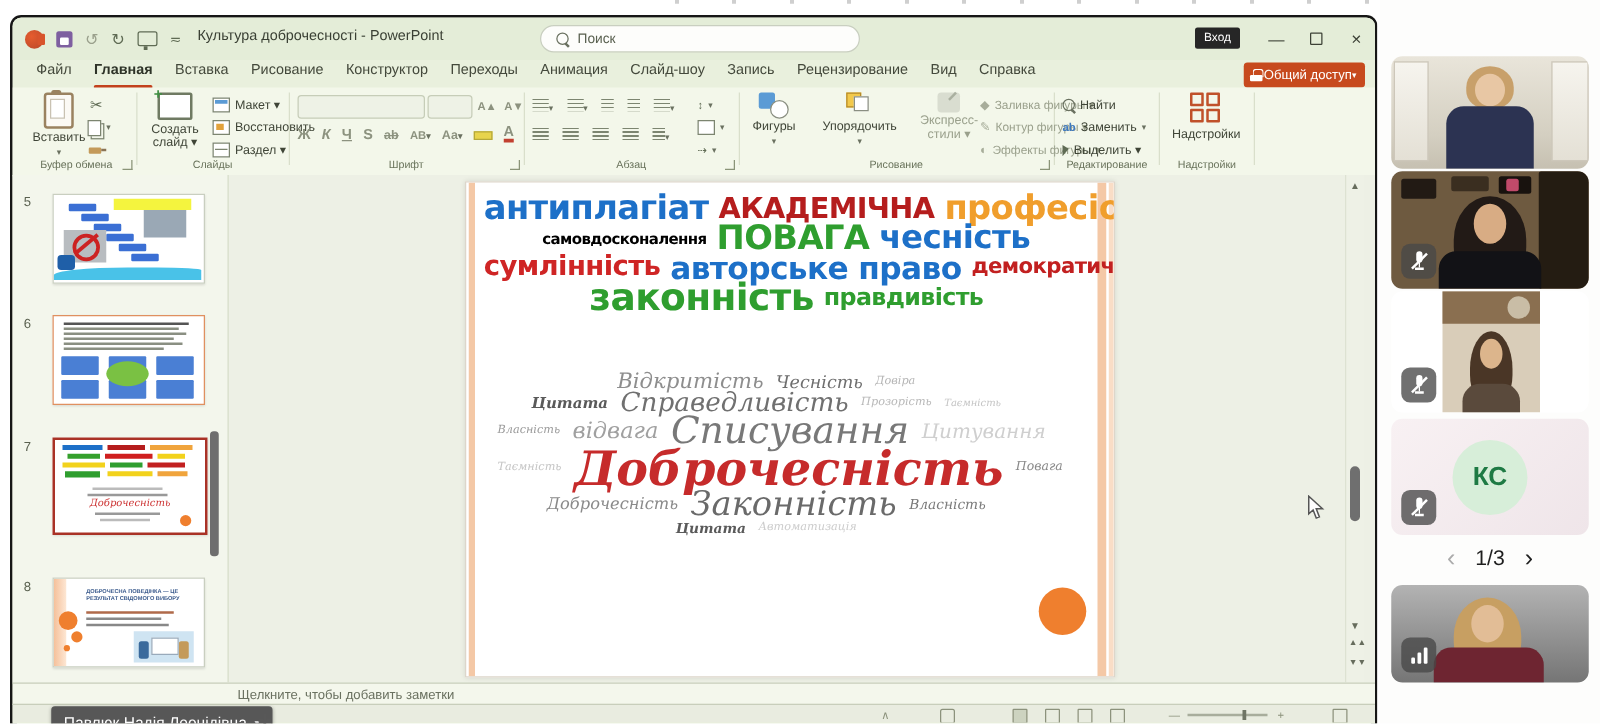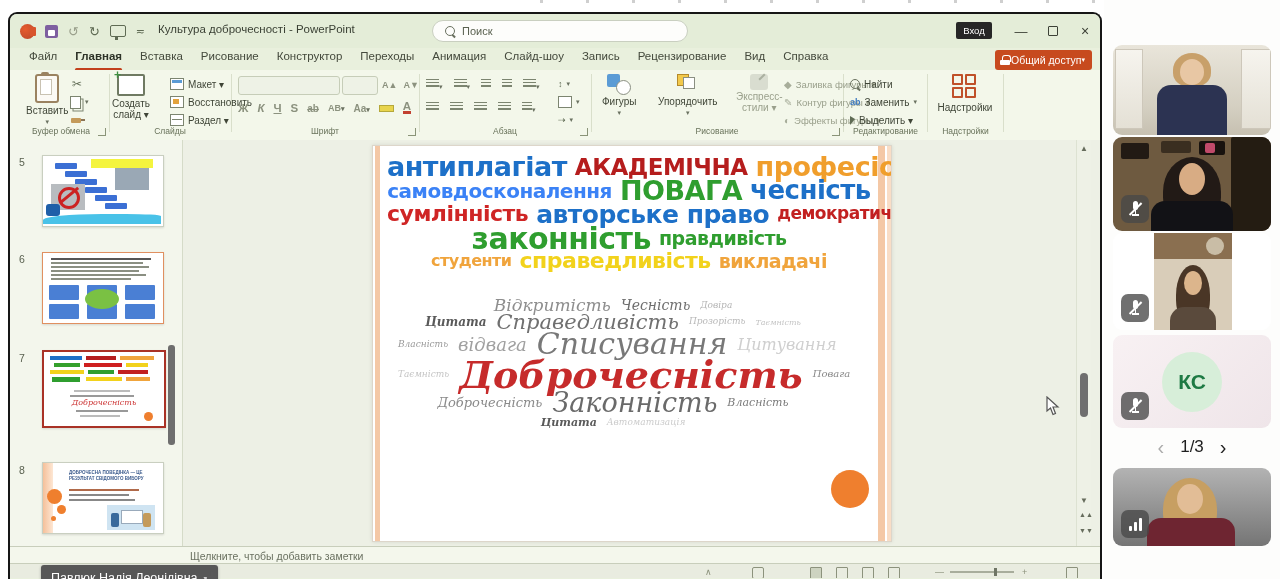--- a/index.html
+++ b/index.html
@@ -247,21 +247,21 @@
     <div class="smallrow" style="left:60px;top:24px">
             <span class="copyic"></span>
             <span class="dda">▾</span>
           </div>
     <div class="smallrow" style="left:61px;top:42px">
             <span class="brushic"></span>
           </div>
     <div class="glabel" style="left:8px;width:86px">Буфер обмена</div>
     <div class="launch" style="left:88px"></div>
 
-    <div class="bigbtn" style="left:97px;width:48px">
+    <div class="bigbtn" style="left:106px;width:48px">
       <span class="nslideic"></span>
       <span style="text-align:center;line-height:1.1">Создать слайд ▾</span>
     </div>
     <div class="smallrow" style="left:160px;top:6px">
             <span class="mini-rect blue"></span>
             <span>Макет ▾</span>
           </div>
     <div class="smallrow" style="left:160px;top:24px">
             <span class="mini-rect camera"></span>
             <span>Восстановить</span>
@@ -465,24 +465,23 @@
       <div class="abs tp-scroll"></div>
     </div>
 
     <div class="abs slide">
       <div class="stripeL"></div>
       <div class="stripeR1"></div>
       <div class="stripeR2"></div>
 
       <div class="cloudtop">
         <div class="row"><span style="color: rgb(29, 112, 200); font-size: 27px;">антиплагіат</span><span style="color: rgb(181, 29, 29); font-size: 23px;">АКАДЕМІЧНА</span><span style="color: rgb(240, 158, 44); font-size: 27px;">професіоналізм</span></div>
-        <div class="row"><span style="color: #3b82f6; font-size: 20px;">самовдосконалення</span><span style="color: rgb(47, 158, 47); font-size: 27px;">ПОВАГА</span><span style="color: rgb(29, 112, 200); font-size: 26px;">чесність</span></div>
+        <div class="row"><span style="color: #000000; font-size: 12px;">самовдосконалення</span><span style="color: rgb(47, 158, 47); font-size: 27px;">ПОВАГА</span><span style="color: rgb(29, 112, 200); font-size: 26px;">чесність</span></div>
         <div class="row"><span style="color: rgb(207, 37, 37); font-size: 22px;">сумлінність</span><span style="color: rgb(29, 112, 200); font-size: 25px;">авторське право</span><span style="color: rgb(194, 32, 32); font-size: 17px;">демократичність</span></div>
         <div class="row"><span style="color: rgb(47, 158, 47); font-size: 30px;">законність</span><span style="color: rgb(47, 158, 47); font-size: 19px;">правдивість</span></div>
-        <div class="row"><span style="color: rgb(240, 164, 60); font-size: 16px;">студенти</span><span style="color: rgb(242, 210, 28); font-size: 22px;">справедливість</span><span style="color: rgb(240, 164, 60); font-size: 19px;">викладачі</span></div>
       </div>
 
       <div class="cloudbot">
         <div class="row"><span style="color: rgb(142, 142, 142); font-size: 17px;">Відкритість</span><span style="color: rgb(110, 110, 110); font-size: 14px;">Чесність</span><span style="color: rgb(181, 181, 181); font-size: 9px;">Довіра</span></div>
         <div class="row"><span style="color: rgb(90, 90, 90); font-size: 12px; font-weight: bold;">Цитата</span><span style="color: rgb(112, 112, 112); font-size: 21px;">Справедливість</span><span style="color: rgb(184, 184, 184); font-size: 9px;">Прозорість</span><span style="color: rgb(196, 196, 196); font-size: 8px;">Таємність</span></div>
         <div class="row"><span style="color: rgb(154, 154, 154); font-size: 9px;">Власність</span><span style="color: rgb(160, 160, 160); font-size: 18px;">відвага</span><span style="color: rgb(120, 120, 120); font-size: 30px;">Списування</span><span style="color: rgb(207, 207, 207); font-size: 16px;">Цитування</span></div>
         <div class="row"><span style="color: rgb(197, 197, 197); font-size: 9px;">Таємність</span><span style="color: rgb(198, 43, 43); font-size: 38px; font-weight: bold;">Доброчесність</span><span style="color: rgb(138, 138, 138); font-size: 10px;">Повага</span></div>
         <div class="row"><span style="color: rgb(138, 138, 138); font-size: 13px;">Доброчесність</span><span style="color: rgb(106, 106, 106); font-size: 27px;">Законність</span><span style="color: rgb(122, 122, 122); font-size: 11px;">Власність</span></div>
         <div class="row"><span style="color: rgb(90, 90, 90); font-size: 11px; font-weight: bold;">Цитата</span><span style="color: rgb(204, 204, 204); font-size: 9px;">Автоматизація</span></div>
       </div>

